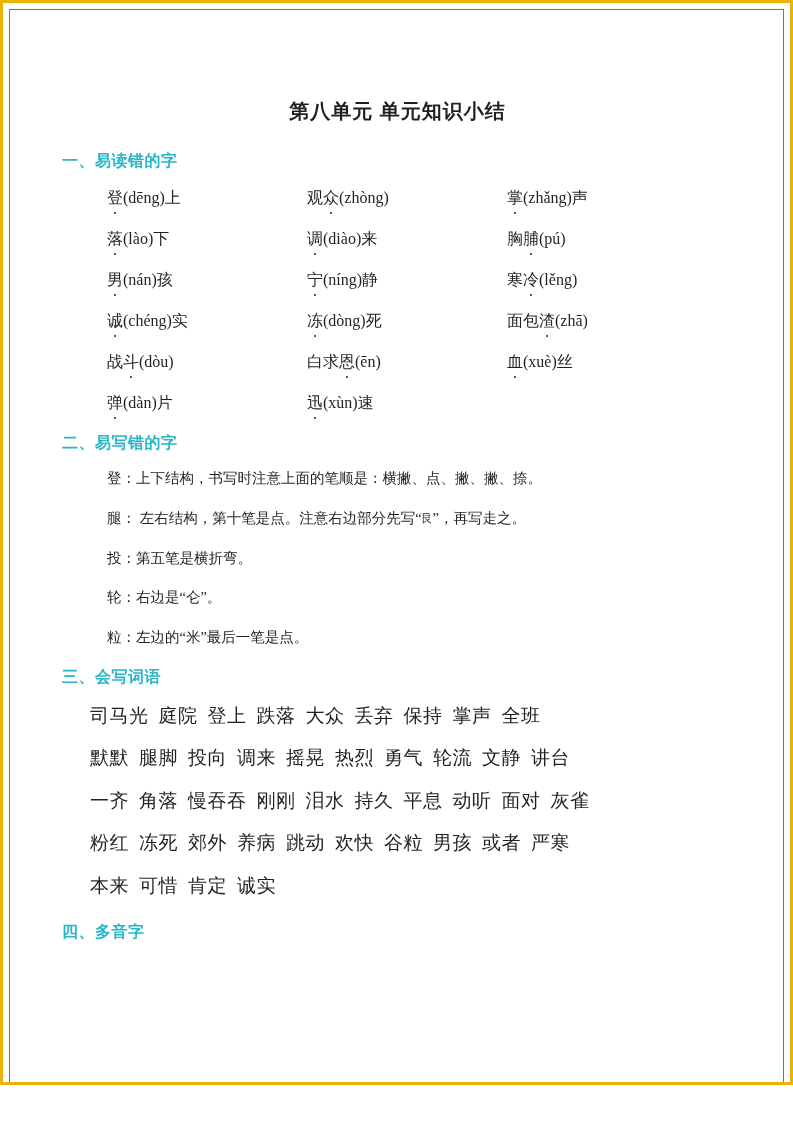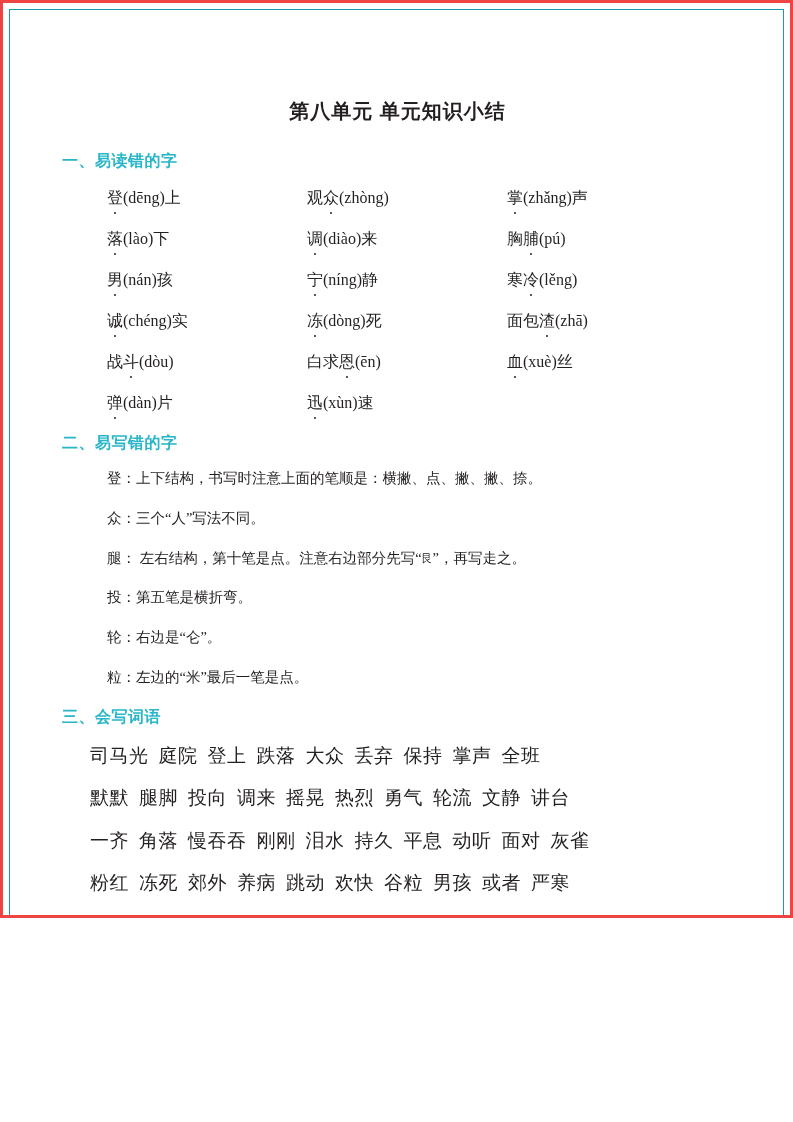--- a/index.html
+++ b/index.html
@@ -11,23 +11,23 @@
     height: 1122px;
     background: #ffffff;
     font-family: "Liberation Serif", "DejaVu Serif", serif;
     color: #231f20;
     position: relative;
   }
   .page {
     position: absolute;
     left: 0; top: 0;
     width: 793px;
-    height: 918px;
+    height: 1085px;
     box-sizing: border-box;
-    border: 3px solid #ef4444;
+    border: 3px solid #eab308;
     padding: 5px;
     overflow: hidden;
   }
   .inner {
     position: absolute;
     left: 6px; top: 6px;
     width: 775px;
     height: 1104px;
     border: 1px solid #1a9aa8;
     box-sizing: border-box;
@@ -154,21 +154,20 @@
           <div class="pinyin-cell"><span class="dotted">血</span><span>(xuè)</span><span>丝</span></div>
           <div class="pinyin-cell"><span class="dotted">弹</span><span>(dàn)</span><span>片</span></div>
           <div class="pinyin-cell"><span class="dotted">迅</span><span>(xùn)</span><span>速</span></div>
         </div>
       </div>
 
       <div class="section">
         <div class="section-title">二、易写错的字</div>
         <div class="note-list">
           <div class="note-line"><span class="note-key">登：</span><span>上下结构，书写时注意上面的笔顺是：横撇、点、撇、撇、捺。</span></div>
-          <div class="note-line"><span class="note-key">众：</span><span>三个“人”写法不同。</span></div>
           <div class="note-line"><span class="note-key">腿：</span><span> 左右结构，第十笔是点。注意右边部分先写“</span><span class="mini-char">艮</span><span>”，再写走之。</span></div>
           <div class="note-line"><span class="note-key">投：</span><span>第五笔是横折弯。</span></div>
           <div class="note-line"><span class="note-key">轮：</span><span>右边是“仑”。</span></div>
           <div class="note-line"><span class="note-key">粒：</span><span>左边的“米”最后一笔是点。</span></div>
         </div>
       </div>
 
       <div class="section">
         <div class="section-title">三、会写词语</div>
         <div class="word-list">

